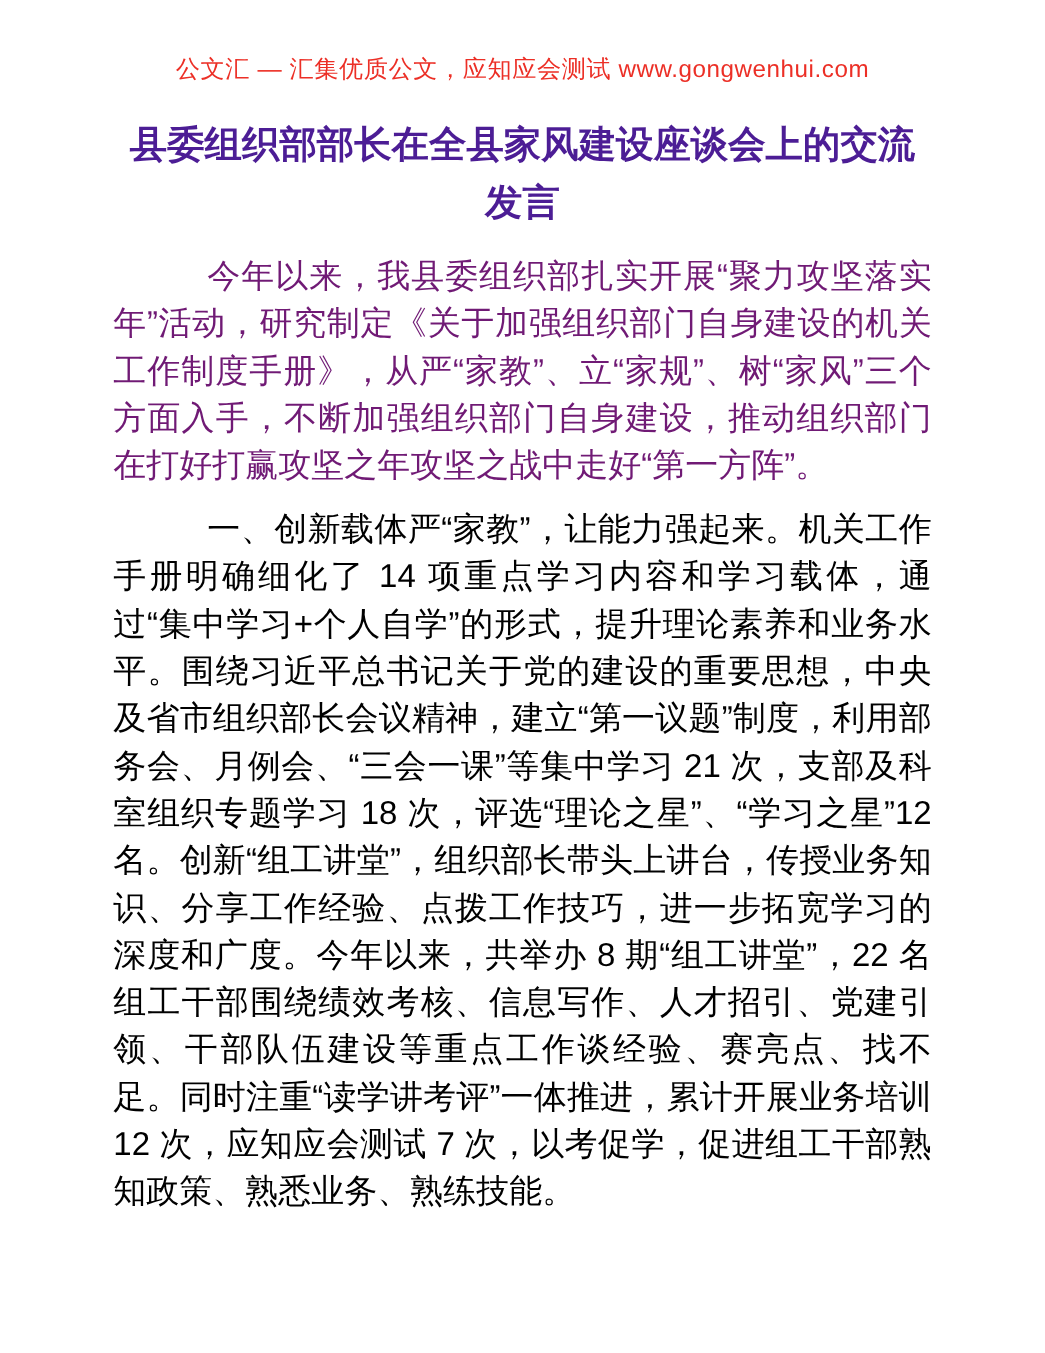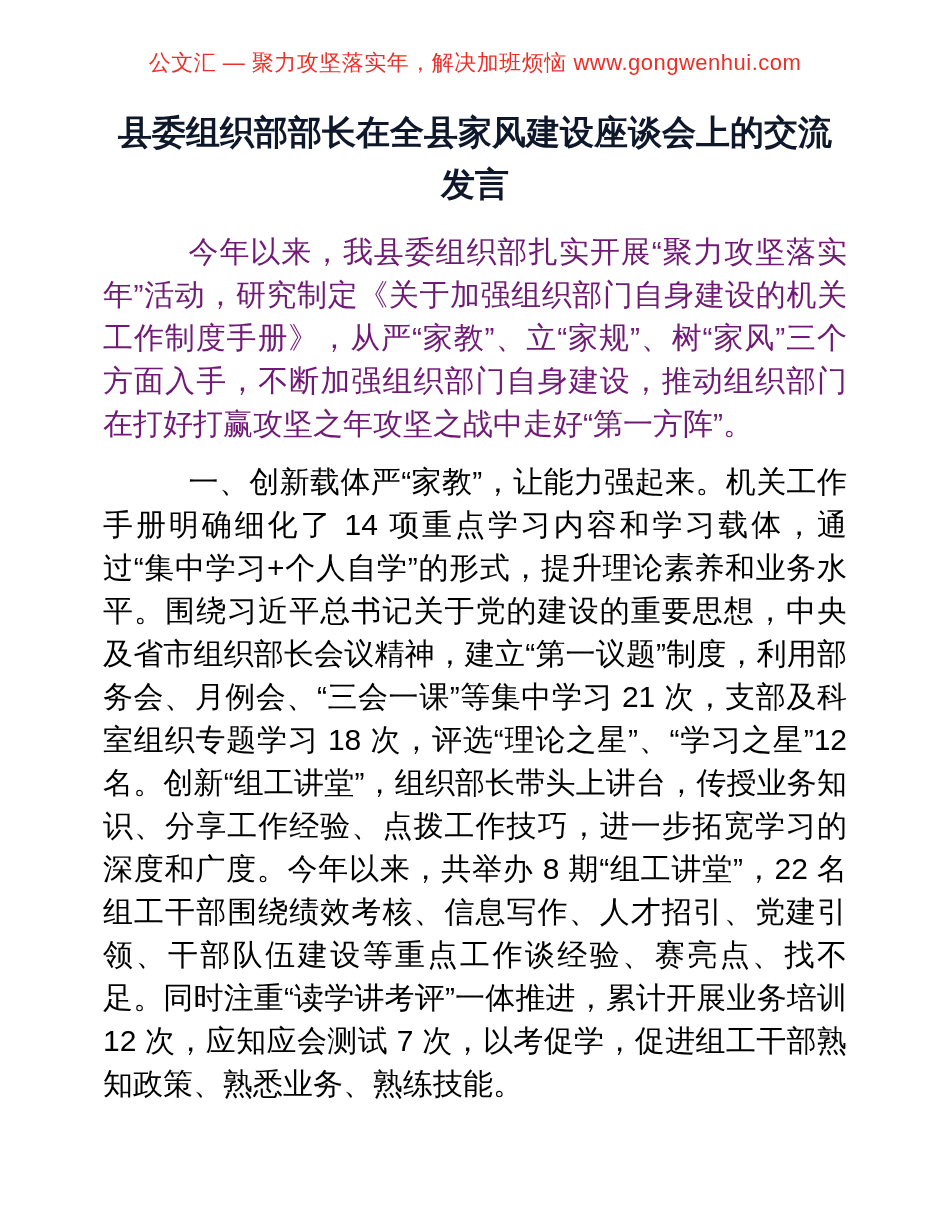--- a/index.html
+++ b/index.html
@@ -48,21 +48,21 @@
     text-justify: inter-ideograph;
     text-indent: 2.85em;
     color: #000000;
     word-break: break-all;
   }
 </style>
 </head>
 <body>
 
 <div class="page" style="background: rgb(255, 255, 255);">
-  <div class="watermark" style="color: rgb(236, 47, 38);">公文汇 — 聚力攻坚落实年，解决加班烦恼 www.gongwenhui.com</div>
+  <div class="watermark" style="color: rgb(236, 47, 38);">公文汇 — 汇集优质公文，应知应会测试 www.gongwenhui.com</div>
 
-  <h1 class="doc-title" style="color: #0f172a; margin-top: 28px;">县委组织部部长在全县家风建设座谈会上的交流发言</h1>
+  <h1 class="doc-title" style="color: #4c1d95; margin-top: 28px;">县委组织部部长在全县家风建设座谈会上的交流发言</h1>
 
   <div class="doc-body">
     <p class="para" style="color: #701a75;">今年以来，我县委组织部扎实开展“聚力攻坚落实年”活动，研究制定《关于加强组织部门自身建设的机关工作制度手册》，从严“家教”、立“家规”、树“家风”三个方面入手，不断加强组织部门自身建设，推动组织部门在打好打赢攻坚之年攻坚之战中走好“第一方阵”。</p>
     <p class="para" style="color: rgb(0, 0, 0);">一、创新载体严“家教”，让能力强起来。机关工作手册明确细化了 14 项重点学习内容和学习载体，通过“集中学习+个人自学”的形式，提升理论素养和业务水平。围绕习近平总书记关于党的建设的重要思想，中央及省市组织部长会议精神，建立“第一议题”制度，利用部务会、月例会、“三会一课”等集中学习 21 次，支部及科室组织专题学习 18 次，评选“理论之星”、“学习之星”12 名。创新“组工讲堂”，组织部长带头上讲台，传授业务知识、分享工作经验、点拨工作技巧，进一步拓宽学习的深度和广度。今年以来，共举办 8 期“组工讲堂”，22 名组工干部围绕绩效考核、信息写作、人才招引、党建引领、干部队伍建设等重点工作谈经验、赛亮点、找不足。同时注重“读学讲考评”一体推进，累计开展业务培训 12 次，应知应会测试 7 次，以考促学，促进组工干部熟知政策、熟悉业务、熟练技能。</p>
   </div>
 </div>
 
 </body></html>

